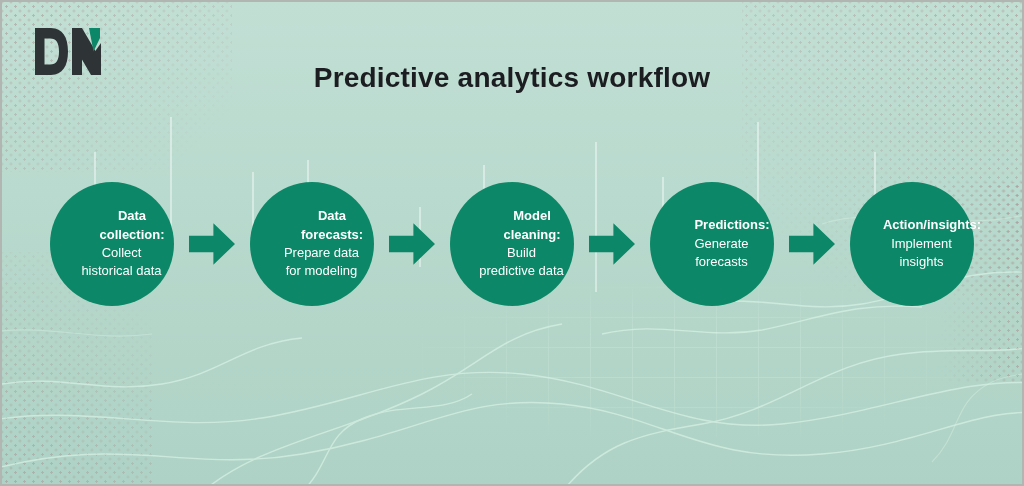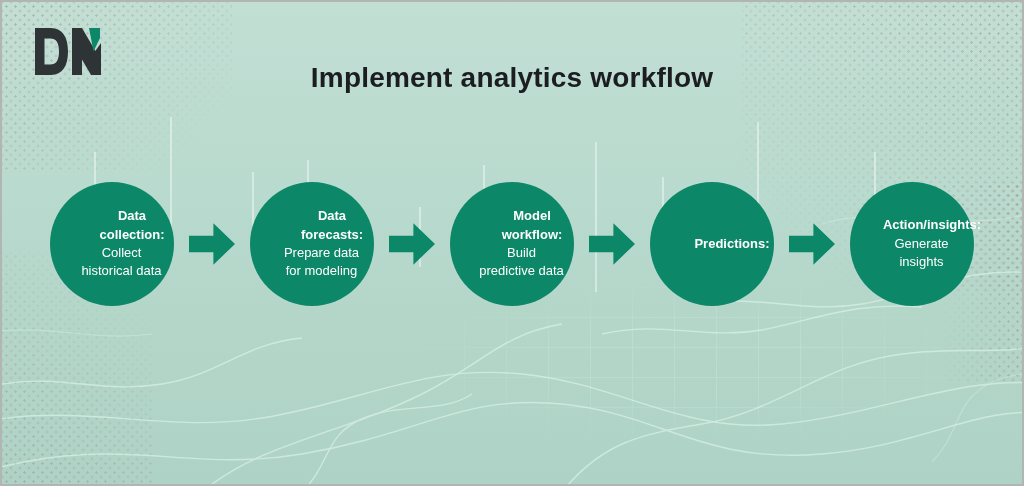--- a/index.html
+++ b/index.html
@@ -133,50 +133,51 @@
     <svg width="66" height="47" viewBox="0 0 66 47" xmlns="http://www.w3.org/2000/svg">
       <path fill="#2e3335" fill-rule="evenodd" d="M0,0 H16 C27.5,0 33,9.2 33,23.5 C33,37.8 27.5,47 16,47 H0 Z
            M9.5,10.5 H15 C21.5,10.5 24,15 24,23.5 C24,32 21.5,36.5 15,36.5 H9.5 Z"></path>
       <path fill="#2e3335" d="M37,0 H47 L66,32.5 V47 H56 L37,14.5 Z"></path>
       <path fill="#2e3335" d="M37,0 H47 V47 H37 Z"></path>
       <path fill="#2e3335" d="M56,29 L66,15 V47 H56 Z"></path>
       <path fill="#0c8767" d="M54,0 H65 V10 L58.5,23.5 Z"></path>
     </svg>
   </div>
 
-  <h1 class="page-title">Implement analytics workflow</h1>
+  <h1 class="page-title">Predictive analytics workflow</h1>
 
   <div class="flow-row">
 
     <div class="step-circle">
       <div class="step-title">Data collection:</div>
       <div class="step-desc">Collect historical data</div>
     </div>
 
     <div class="flow-arrow"></div>
 
     <div class="step-circle">
       <div class="step-title">Data forecasts:</div>
       <div class="step-desc">Prepare data for modeling</div>
     </div>
 
     <div class="flow-arrow"></div>
 
     <div class="step-circle">
-      <div class="step-title">Model workflow:</div>
+      <div class="step-title">Model cleaning:</div>
       <div class="step-desc">Build predictive data</div>
     </div>
 
     <div class="flow-arrow"></div>
 
     <div class="step-circle">
       <div class="step-title">Predictions:</div>
+      <div class="step-desc">Generate forecasts</div>
     </div>
 
     <div class="flow-arrow"></div>
 
     <div class="step-circle">
       <div class="step-title">Action/insights:</div>
-      <div class="step-desc">Generate insights</div>
+      <div class="step-desc">Implement insights</div>
     </div>
 
   </div>
 </div>
 
 </body></html>

